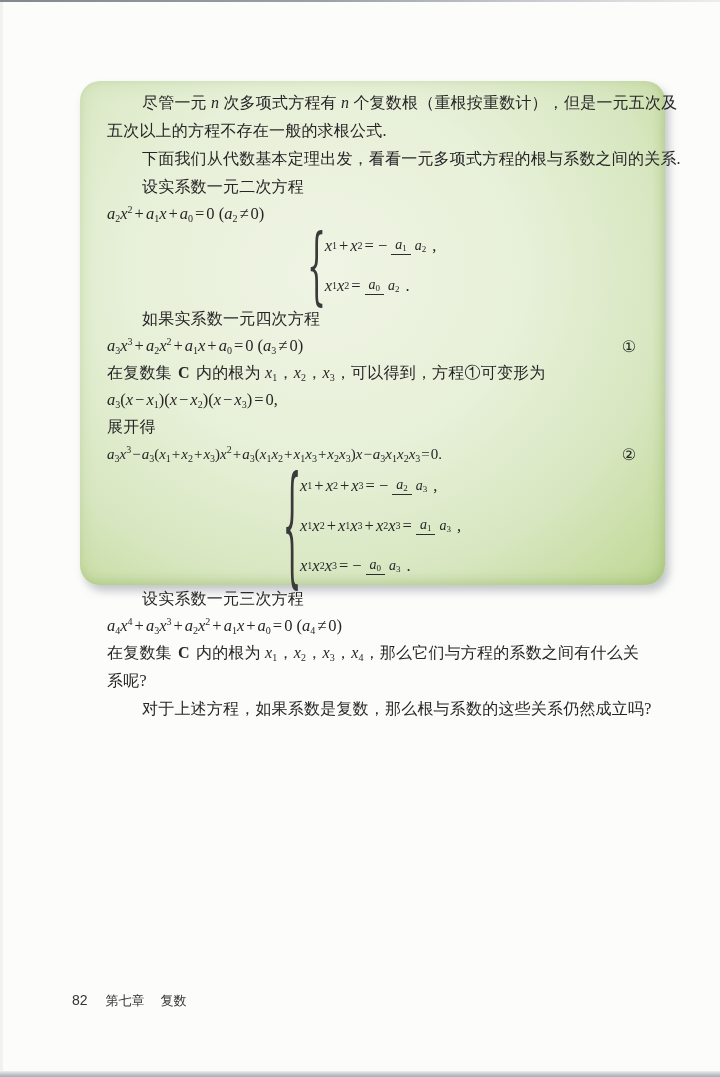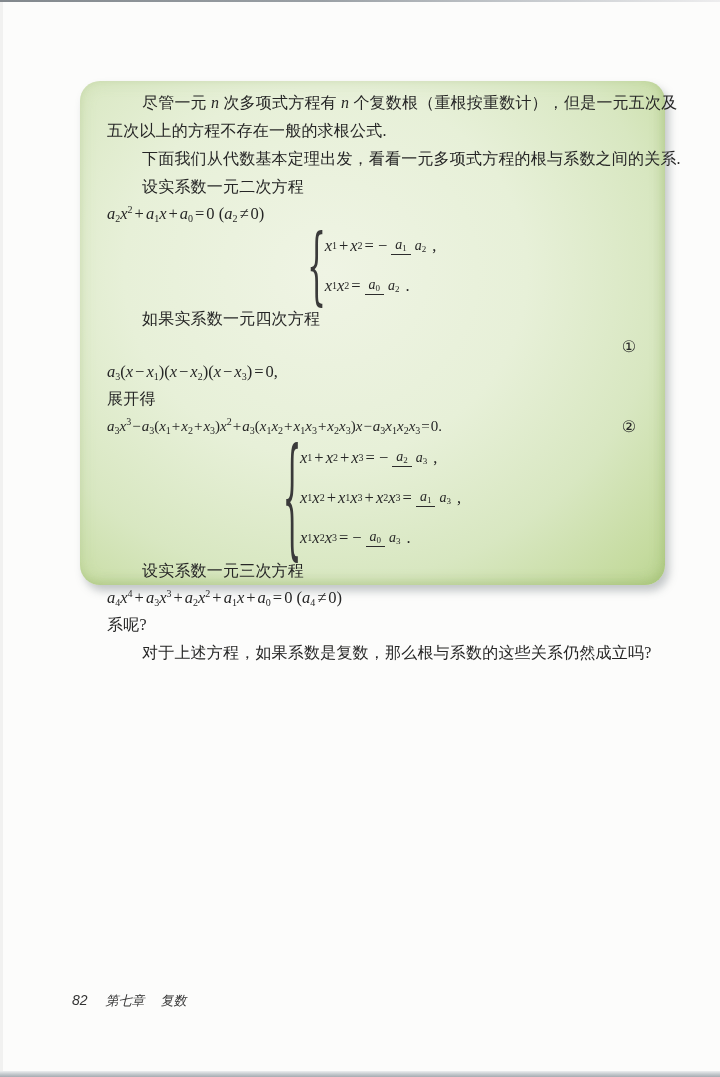--- a/index.html
+++ b/index.html
@@ -49,21 +49,21 @@
   sub{font-size:10px;vertical-align:-3px;line-height:0;}
   sup{font-size:10px;vertical-align:6px;line-height:0;}
   .mC{font-family:"Liberation Serif", serif;font-weight:700;font-style:normal;margin:0 2px;}
   .frac{display:inline-flex;flex-direction:row;align-items:center;
     vertical-align:middle;margin:0 2px;font-size:14px;line-height:1.15;}
   .frac sub{font-size:9px;vertical-align:-2px;}
   .fnum{display:block;border-bottom:1px solid #2c2c2c;padding:0 4px 1px 4px;}
   .fden{display:block;padding:1px 4px 0 4px;}
 
   .footer{position:absolute;left:72px;top:992px;display:flex;align-items:baseline;
-    font-size:13px;color:#333;font-style:italic;}
+    font-size:13px;color:#333;}
   .footer .pnum{font-family:"Liberation Sans", sans-serif;font-size:14px;margin-right:18px;}
   .footer .chap{margin-right:16px;}
 </style>
 </head>
 <body>
 
 <div class="edge-top"></div>
 <div class="edge-left"></div>
 <div class="edge-bottom"></div>
 
@@ -85,22 +85,24 @@
                 <span class="fden"><i class="mi">a</i><sub>2</sub></span>
               </span>,</div>
             <div class="srow"><i class="mi">x</i><sub>1</sub><i class="mi">x</i><sub>2</sub><span class="mo">=</span><span class="frac">
                 <span class="fnum"><i class="mi">a</i><sub>0</sub></span>
                 <span class="fden"><i class="mi">a</i><sub>2</sub></span>
               </span>.</div>
           </div>
         </div>
         <div class="para ind">如果实系数一元四次方程</div>
         <div class="eqline">
+          <span><i class="mi">a</i><sub>3</sub><i class="mi">x</i><sup>3</sup><span class="mo">+</span><i class="mi">a</i><sub>2</sub><i class="mi">x</i><sup>2</sup><span class="mo">+</span><i class="mi">a</i><sub>1</sub><i class="mi">x</i><span class="mo">+</span><i class="mi">a</i><sub>0</sub><span class="mo">=</span>0 (<i class="mi">a</i><sub>3</sub><span class="mo">≠</span>0)</span>
           <span class="eqnum">①</span>
         </div>
+        <div class="para">在复数集 <b class="mC">C</b> 内的根为 <i class="mi">x</i><sub>1</sub>，<i class="mi">x</i><sub>2</sub>，<i class="mi">x</i><sub>3</sub>，可以得到，方程①可变形为</div>
         <div class="eqline">
           <span><i class="mi">a</i><sub>3</sub>(<i class="mi">x</i><span class="mo">−</span><i class="mi">x</i><sub>1</sub>)(<i class="mi">x</i><span class="mo">−</span><i class="mi">x</i><sub>2</sub>)(<i class="mi">x</i><span class="mo">−</span><i class="mi">x</i><sub>3</sub>)<span class="mo">=</span>0,</span>
         </div>
         <div class="para">展开得</div>
         <div class="eqline tight">
           <span><i class="mi">a</i><sub>3</sub><i class="mi">x</i><sup>3</sup><span class="mo">−</span><i class="mi">a</i><sub>3</sub>(<i class="mi">x</i><sub>1</sub><span class="mo">+</span><i class="mi">x</i><sub>2</sub><span class="mo">+</span><i class="mi">x</i><sub>3</sub>)<i class="mi">x</i><sup>2</sup><span class="mo">+</span><i class="mi">a</i><sub>3</sub>(<i class="mi">x</i><sub>1</sub><i class="mi">x</i><sub>2</sub><span class="mo">+</span><i class="mi">x</i><sub>1</sub><i class="mi">x</i><sub>3</sub><span class="mo">+</span><i class="mi">x</i><sub>2</sub><i class="mi">x</i><sub>3</sub>)<i class="mi">x</i><span class="mo">−</span><i class="mi">a</i><sub>3</sub><i class="mi">x</i><sub>1</sub><i class="mi">x</i><sub>2</sub><i class="mi">x</i><sub>3</sub><span class="mo">=</span>0.</span>
           <span class="eqnum">②</span>
         </div>
         <div class="system">
           <span class="brace b3">{</span>
@@ -116,20 +118,21 @@
             <div class="srow"><i class="mi">x</i><sub>1</sub><i class="mi">x</i><sub>2</sub><i class="mi">x</i><sub>3</sub><span class="mo">=</span><span class="mo">−</span><span class="frac">
                 <span class="fnum"><i class="mi">a</i><sub>0</sub></span>
                 <span class="fden"><i class="mi">a</i><sub>3</sub></span>
               </span>.</div>
           </div>
         </div>
         <div class="para ind">设实系数一元三次方程</div>
         <div class="eqline">
           <span><i class="mi">a</i><sub>4</sub><i class="mi">x</i><sup>4</sup><span class="mo">+</span><i class="mi">a</i><sub>3</sub><i class="mi">x</i><sup>3</sup><span class="mo">+</span><i class="mi">a</i><sub>2</sub><i class="mi">x</i><sup>2</sup><span class="mo">+</span><i class="mi">a</i><sub>1</sub><i class="mi">x</i><span class="mo">+</span><i class="mi">a</i><sub>0</sub><span class="mo">=</span>0 (<i class="mi">a</i><sub>4</sub><span class="mo">≠</span>0)</span>
         </div>
+        <div class="para">在复数集 <b class="mC">C</b> 内的根为 <i class="mi">x</i><sub>1</sub>，<i class="mi">x</i><sub>2</sub>，<i class="mi">x</i><sub>3</sub>，<i class="mi">x</i><sub>4</sub>，那么它们与方程的系数之间有什么关</div>
         <div class="para">系呢?</div>
         <div class="para ind">对于上述方程，如果系数是复数，那么根与系数的这些关系仍然成立吗?</div>
       </div>
   </div>
 
   <div class="footer">
     <span class="pnum">82</span>
     <span class="chap">第七章</span>
     <span>复数</span>
   </div>

